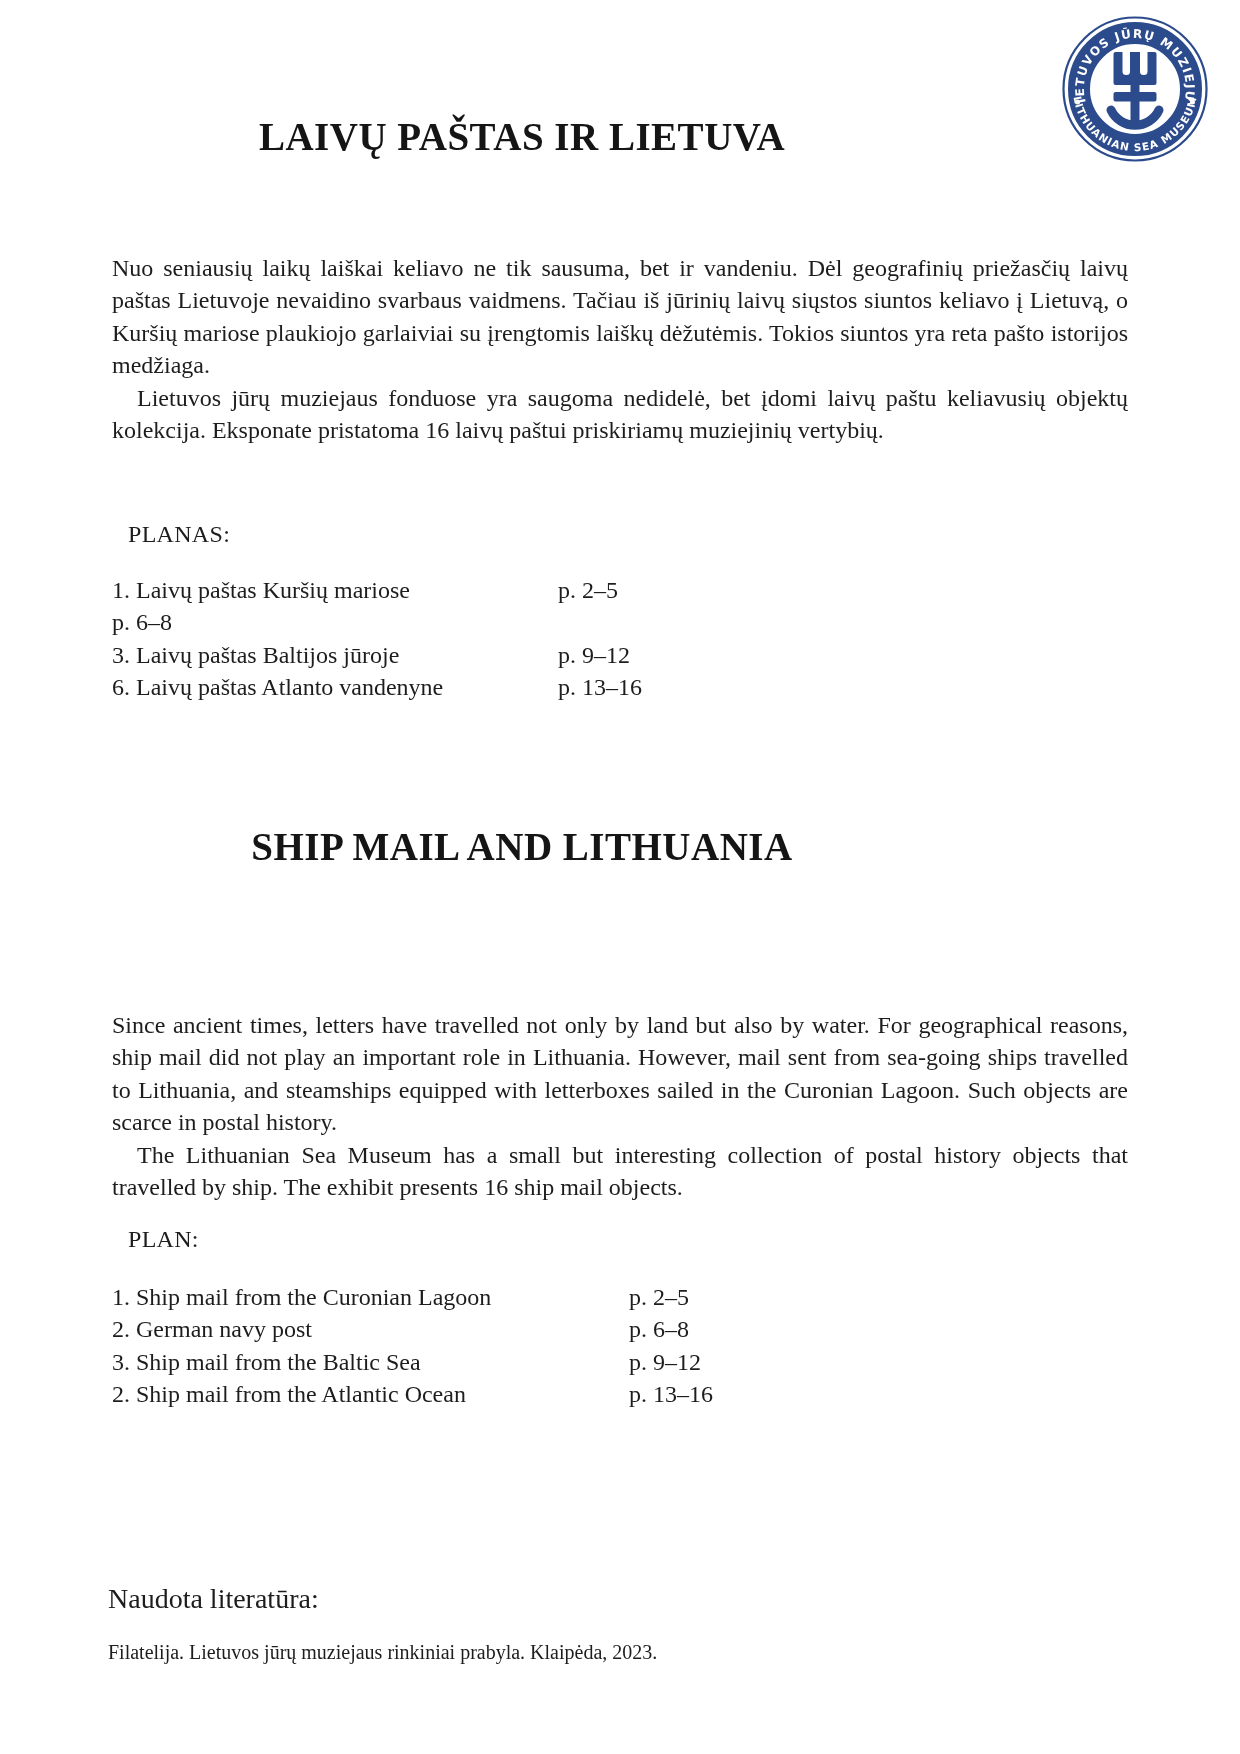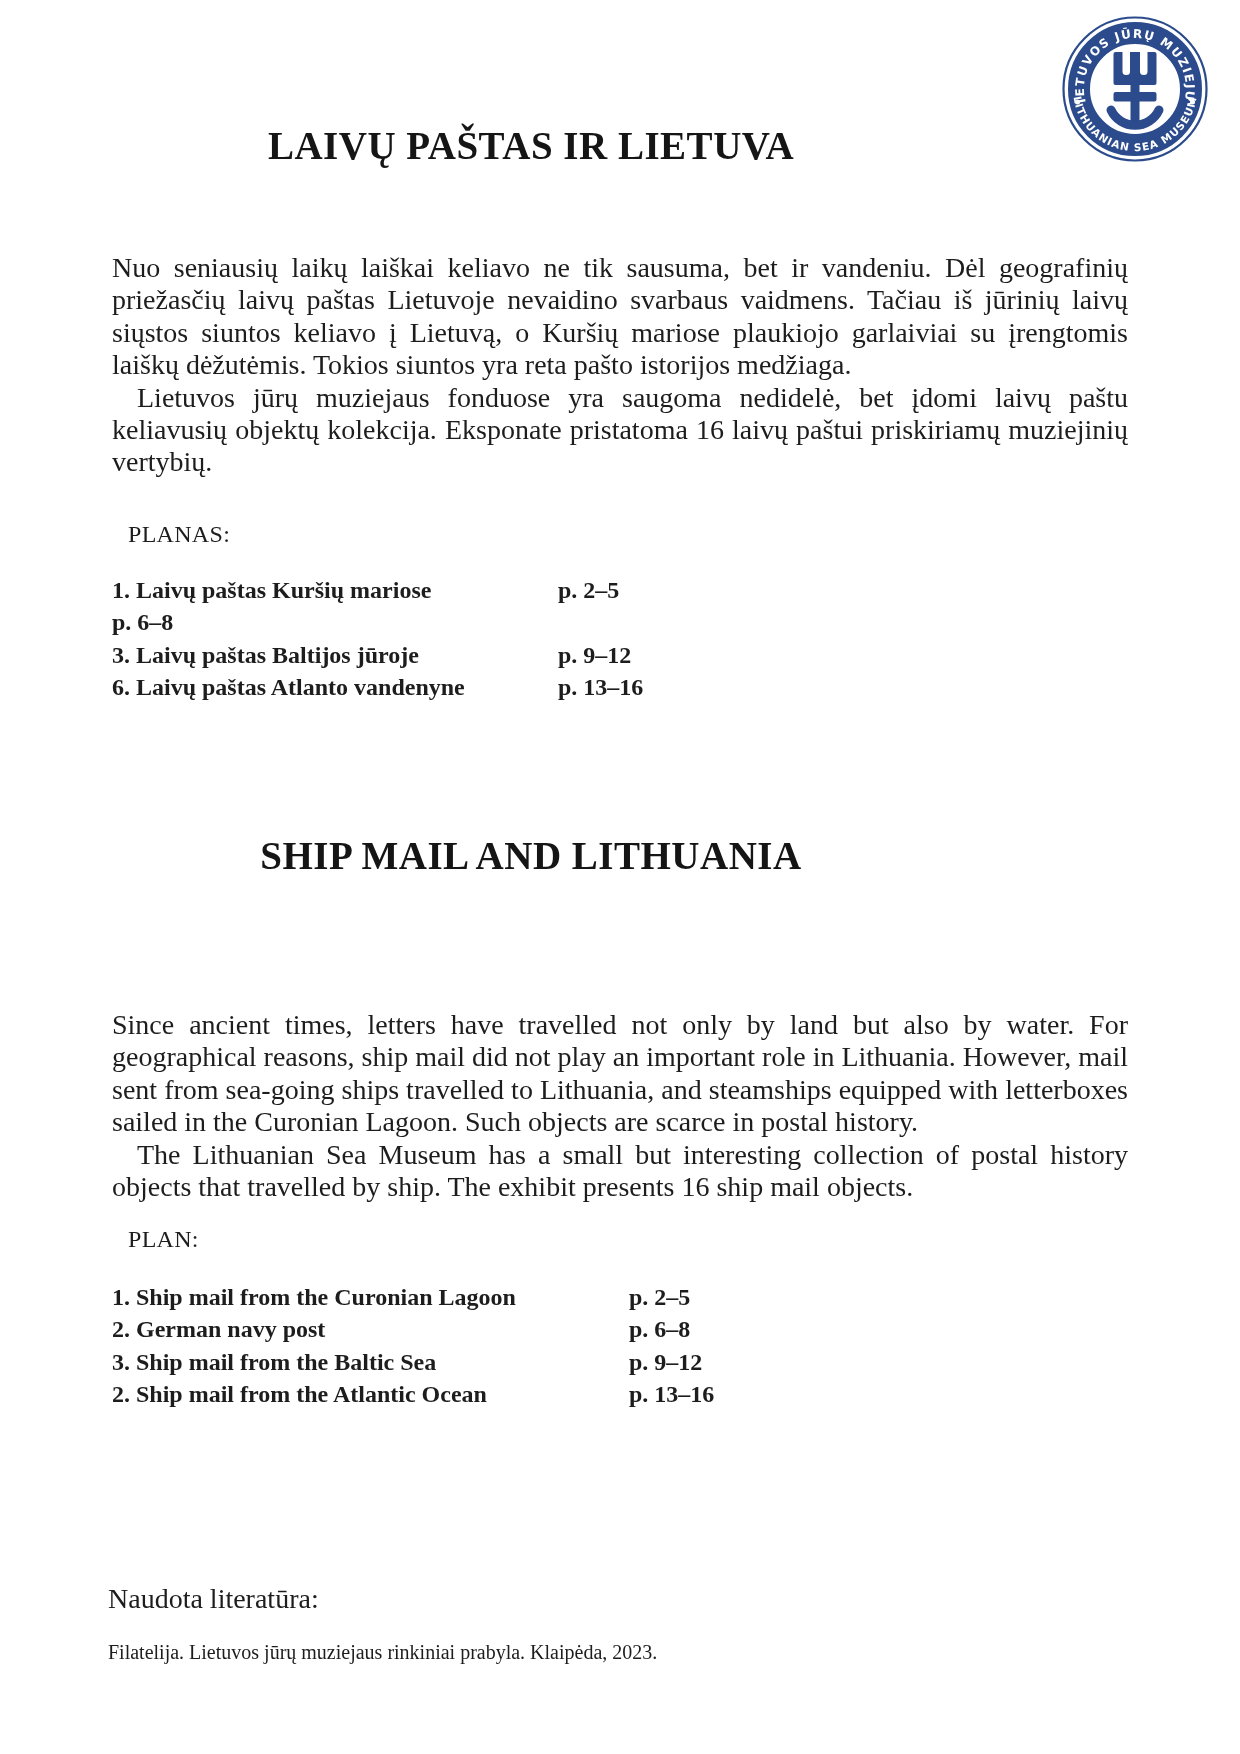--- a/index.html
+++ b/index.html
@@ -25,34 +25,34 @@
   }
   .logo .arc-text {
     font-family: "DejaVu Sans", sans-serif;
     font-weight: bold;
     fill: #ffffff;
   }
   .doc-title {
     position: absolute;
     left: 0;
     width: 1036px;
-    margin: 13px;
+    margin: 4px;
     text-align: center;
     font-size: 39px;
     font-weight: bold;
     letter-spacing: 0.5px;
     color: #151515;
   }
   .title-lt { top: 110px; }
   .title-en { top: 820px; }
   .body-block {
     position: absolute;
     left: 112px;
     width: 1016px;
-    font-size: 28px;
+    font-size: 24px;
     line-height: 32.4px;
     text-align: justify;
   }
   .body-lt { top: 252px; }
   .body-en { top: 996px; margin-top: 13px; }
   .body-block p { margin: 0; }
   .body-block p.indented { text-indent: 25px; }
   .section-heading {
     position: absolute;
     left: 128px;
@@ -62,21 +62,21 @@
   .planas-heading { top: 521px; }
   .plan-heading   { top: 1226px; }
   .plan-list {
     position: absolute;
     left: 112px;
     font-size: 24px;
     line-height: 32.4px;
   }
   .plan-list-lt { top: 574px; }
   .plan-list-en { top: 1281px; }
-  .plan-row { display: flex; font-weight: bold; }
+  .plan-row { display: flex; }
   .plan-list-lt .plan-label { width: 446px; }
   .plan-list-en .plan-label { width: 517px; }
   .ref-heading {
     position: absolute;
     left: 108px;
     top: 1583px;
     font-size: 28px;
   }
   .ref-entry {
     position: absolute;

